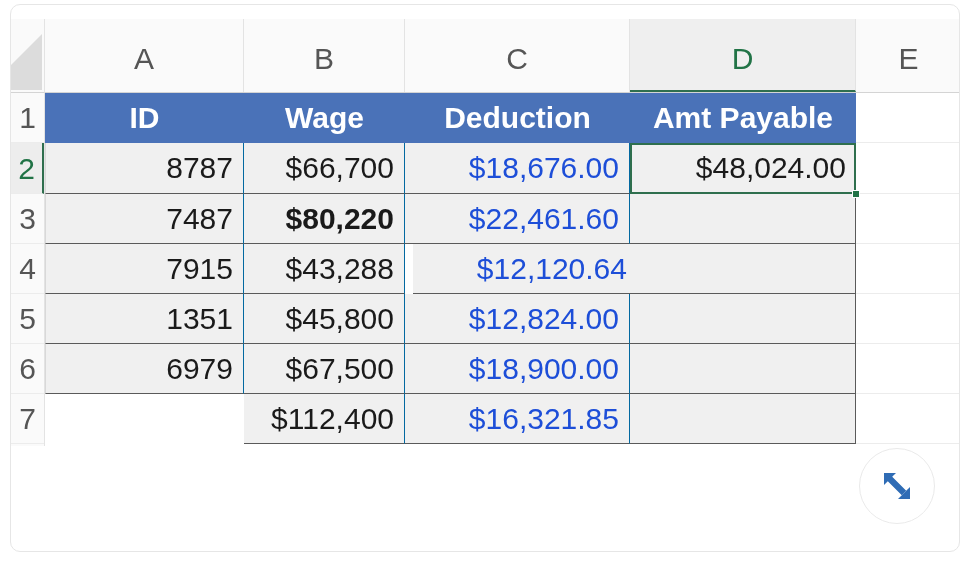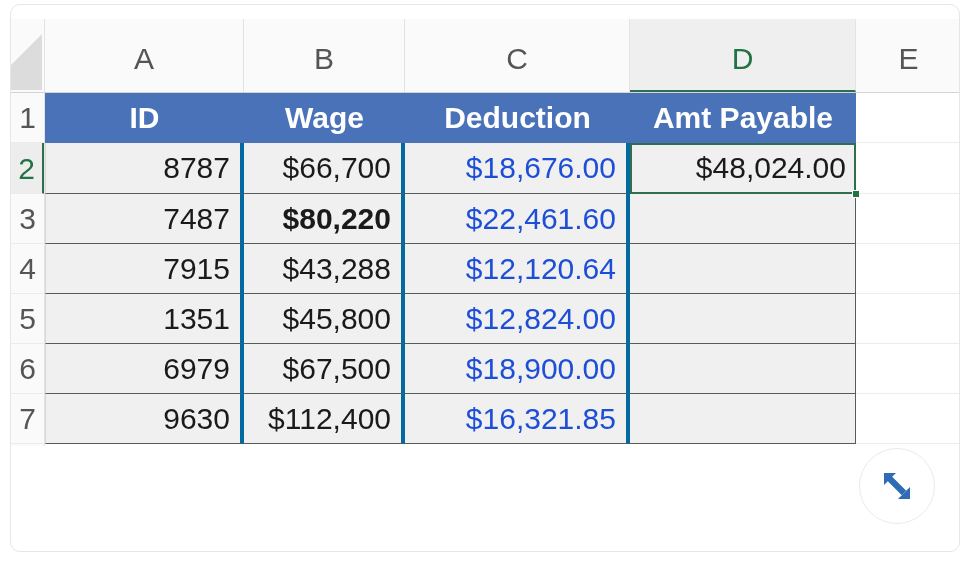--- a/index.html
+++ b/index.html
@@ -132,21 +132,21 @@
   }
   .cell.hdr {
     background: #4a72b8;
     color: #ffffff;
     font-weight: bold;
     justify-content: center;
   }
   .cell.body {
     background: #f0f0f0;
     color: #1a1a1a;
-    border-right: 4px solid #0369a1;
+    border-right: 1px solid #0369a1;
     border-bottom: 1px solid #5a5a5a;
     justify-content: flex-end;
     padding-right: 10px;
   }
   .cell.body.first {
     border-left: 1px solid #d8d8d8;
   }
   .cell.deduction { color: #1d4ed8; }
   .cell.empty-e {
     background: #ffffff;
@@ -264,21 +264,21 @@
           <span></span>
         </div>
       <div class="cell empty-e" style="left:811px; top:101px; width:105px; height:50px;"></div>
 
       <div class="cell body first" style="left:0px;   top:151px; width:199px; height:50px;">
           <span>7915</span>
         </div>
       <div class="cell body" style="left:199px; top:151px; width:161px; height:50px;">
           <span>$43,288</span>
         </div>
-      <div class="cell body deduction" style="left:360px; top:151px; width:225px; height:50px;align-items:center;">
+      <div class="cell body deduction" style="left:368px; top:151px; width:225px; height:50px;align-items:center;">
           <span>$12,120.64</span>
         </div>
       <div class="cell payable-blank" style="left:585px; top:151px; width:226px; height:50px;">
           <span></span>
         </div>
       <div class="cell empty-e" style="left:811px; top:151px; width:105px; height:50px;"></div>
 
       <div class="cell body first" style="left:0px;   top:201px; width:199px; height:50px;">
           <span>1351</span>
         </div>
@@ -300,23 +300,20 @@
           <span>$67,500</span>
         </div>
       <div class="cell body deduction" style="left:360px; top:251px; width:225px; height:50px;">
           <span>$18,900.00</span>
         </div>
       <div class="cell payable-blank" style="left:585px; top:251px; width:226px; height:50px;">
           <span></span>
         </div>
       <div class="cell empty-e" style="left:811px; top:251px; width:105px; height:50px;"></div>
 
-      <div class="cell body first" style="left:0px;   top:301px; width:199px; height:50px;">
-          <span>9630</span>
-        </div>
       <div class="cell body" style="left:199px; top:301px; width:161px; height:50px;">
           <span>$112,400</span>
         </div>
       <div class="cell body deduction" style="left:360px; top:301px; width:225px; height:50px;">
           <span>$16,321.85</span>
         </div>
       <div class="cell payable-blank" style="left:585px; top:301px; width:226px; height:50px;">
           <span></span>
         </div>
       <div class="cell empty-e" style="left:811px; top:301px; width:105px; height:50px;"></div>

